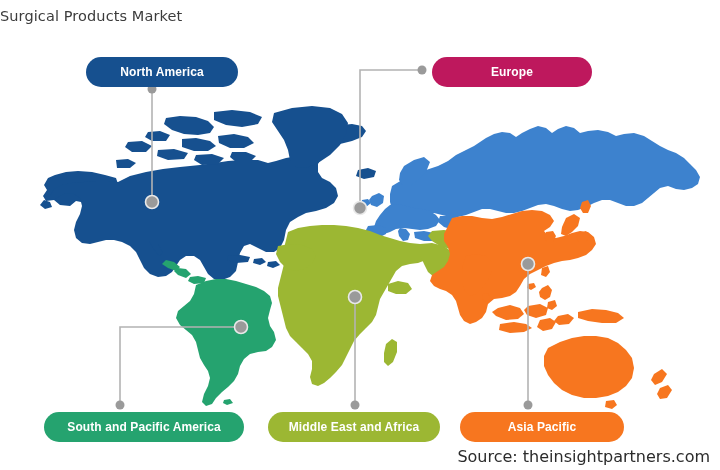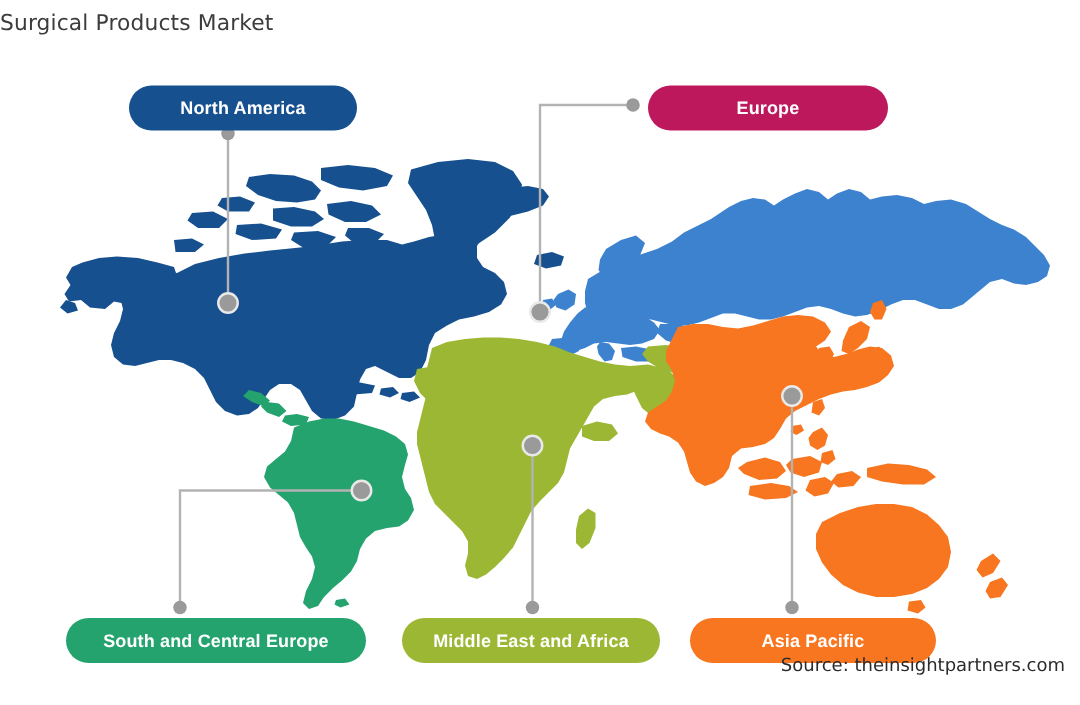--- a/index.html
+++ b/index.html
@@ -54,23 +54,23 @@
   }
   #label-north-america { left: 86px;  top: 57px;  width: 152px; }
   #label-europe        { left: 432px; top: 57px;  width: 160px; }
   #label-south-central { left: 44px;  top: 412px; width: 200px; }
   #label-mea           { left: 268px; top: 412px; width: 172px; }
   #label-asia-pacific  { left: 460px; top: 412px; width: 164px; }
 
   #source-note {
     position: absolute;
     right: 10px;
-    bottom: 20px;
+    bottom: 4px;
     font-family: "DejaVu Sans", sans-serif;
-    font-size: 12px;
+    font-size: 16px;
     color: #2b2b2b;
   }
 </style>
 </head>
 <body>
 
 <div id="page">
 
   <div id="chart-title">Surgical Products Market</div>
 
@@ -273,21 +273,21 @@
       <circle cx="355" cy="405" r="4.5" fill="#9a9a9a"></circle>
       <circle cx="241" cy="327" r="6.5" fill="#9a9a9a" stroke="#e9e9e9" stroke-width="1.6"></circle>
       <circle cx="120" cy="405" r="4.5" fill="#9a9a9a"></circle>
     </g>
   </svg>
 
   <div class="region-label" id="label-north-america" style="background:#16508f">North America</div>
 
   <div class="region-label" id="label-europe" style="background:#be185d">Europe</div>
 
-  <div class="region-label" id="label-south-central" style="background:#25a36f">South and Central Europe</div>
+  <div class="region-label" id="label-south-central" style="background:#25a36f">South and Pacific America</div>
 
   <div class="region-label" id="label-asia-pacific" style="background:#f7761f">Asia Pacific</div>
 
   <div class="region-label" id="label-mea" style="background:#9cb733">Middle East and Africa</div>
 
   <div id="source-note">Source: theinsightpartners.com</div>
 
 </div>
 
 </body></html>

